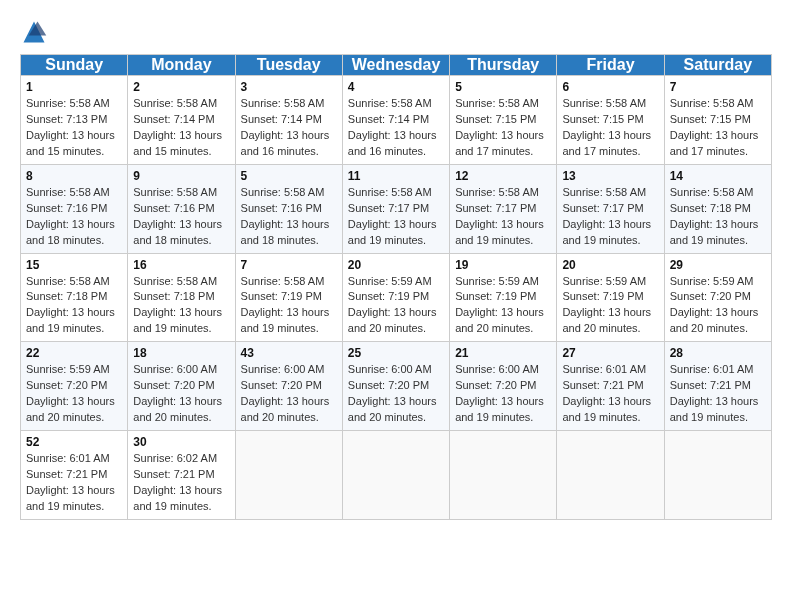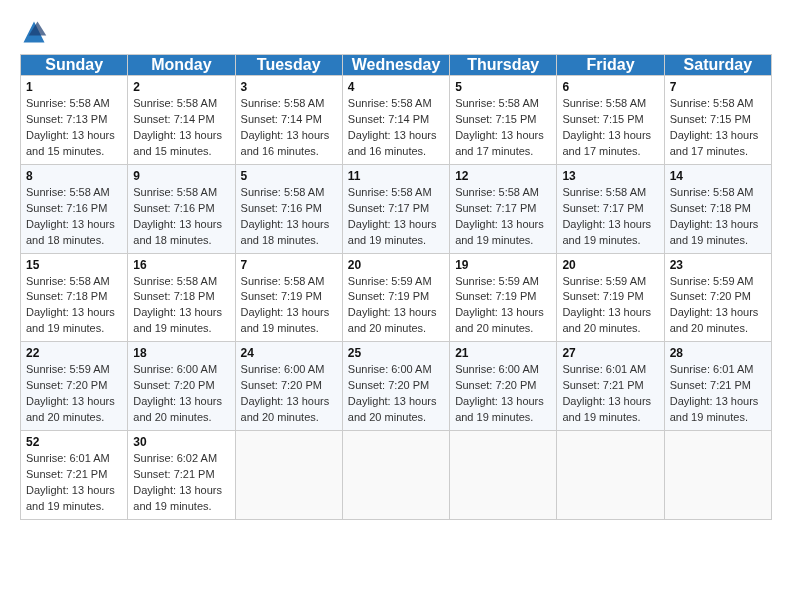--- a/index.html
+++ b/index.html
@@ -174,29 +174,29 @@
           <td><span class="day-number">16</span>
 <span class="day-info">Sunrise: 5:58 AM<br>Sunset: 7:18 PM<br>Daylight: 13 hours and 19 minutes.</span></td>
           <td><span class="day-number">7</span>
 <span class="day-info">Sunrise: 5:58 AM<br>Sunset: 7:19 PM<br>Daylight: 13 hours and 19 minutes.</span></td>
           <td><span class="day-number">20</span>
 <span class="day-info">Sunrise: 5:59 AM<br>Sunset: 7:19 PM<br>Daylight: 13 hours and 20 minutes.</span></td>
           <td><span class="day-number">19</span>
 <span class="day-info">Sunrise: 5:59 AM<br>Sunset: 7:19 PM<br>Daylight: 13 hours and 20 minutes.</span></td>
           <td><span class="day-number">20</span>
 <span class="day-info">Sunrise: 5:59 AM<br>Sunset: 7:19 PM<br>Daylight: 13 hours and 20 minutes.</span></td>
-          <td><span class="day-number">23</span>
+          <td><span class="day-number">29</span>
 <span class="day-info">Sunrise: 5:59 AM<br>Sunset: 7:20 PM<br>Daylight: 13 hours and 20 minutes.</span></td>
         </tr>
         <tr>
           <td><span class="day-number">22</span>
 <span class="day-info">Sunrise: 5:59 AM<br>Sunset: 7:20 PM<br>Daylight: 13 hours and 20 minutes.</span></td>
           <td><span class="day-number">18</span>
 <span class="day-info">Sunrise: 6:00 AM<br>Sunset: 7:20 PM<br>Daylight: 13 hours and 20 minutes.</span></td>
-          <td><span class="day-number">24</span>
+          <td><span class="day-number">43</span>
 <span class="day-info">Sunrise: 6:00 AM<br>Sunset: 7:20 PM<br>Daylight: 13 hours and 20 minutes.</span></td>
           <td><span class="day-number">25</span>
 <span class="day-info">Sunrise: 6:00 AM<br>Sunset: 7:20 PM<br>Daylight: 13 hours and 20 minutes.</span></td>
           <td><span class="day-number">21</span>
 <span class="day-info">Sunrise: 6:00 AM<br>Sunset: 7:20 PM<br>Daylight: 13 hours and 19 minutes.</span></td>
           <td><span class="day-number">27</span>
 <span class="day-info">Sunrise: 6:01 AM<br>Sunset: 7:21 PM<br>Daylight: 13 hours and 19 minutes.</span></td>
           <td><span class="day-number">28</span>
 <span class="day-info">Sunrise: 6:01 AM<br>Sunset: 7:21 PM<br>Daylight: 13 hours and 19 minutes.</span></td>
         </tr>

